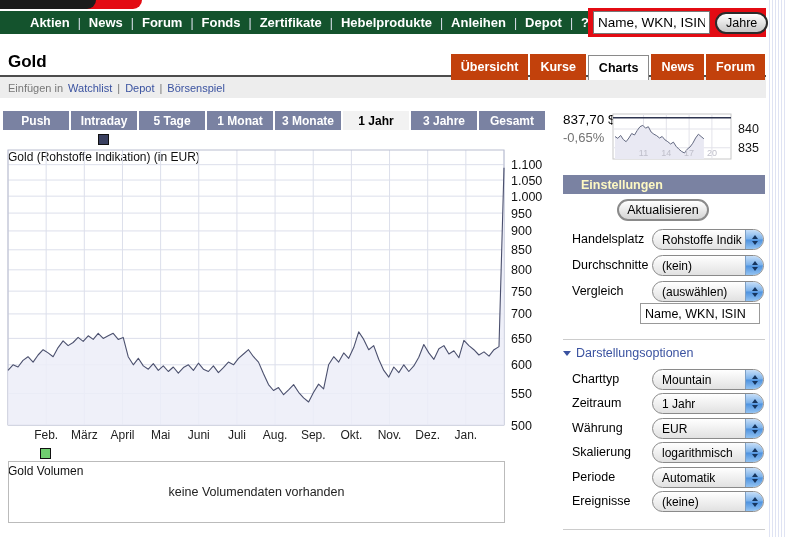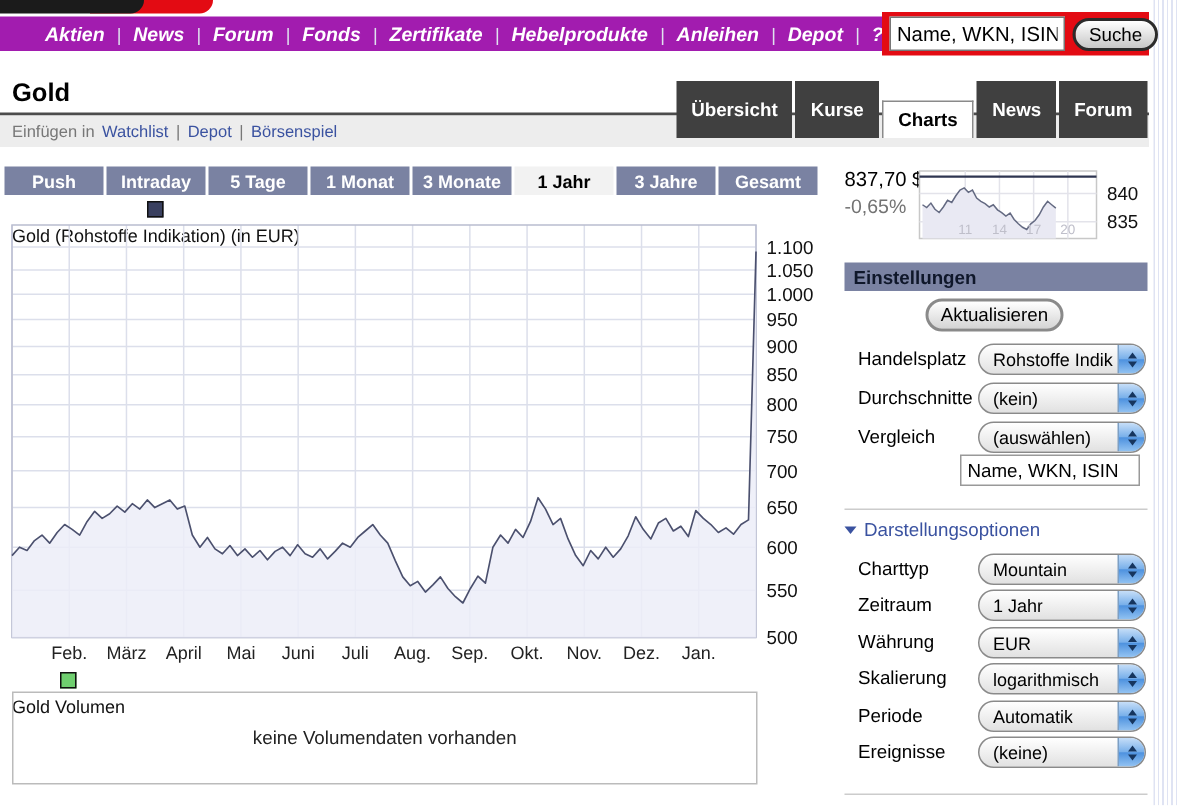--- a/index.html
+++ b/index.html
@@ -4,37 +4,37 @@
 <style>
   html,body{margin:0;padding:0;background:#fff;}
   .screen{position:relative;width:786px;height:537px;background:#fff;overflow:hidden;
           font-family:"Liberation Sans",sans-serif;-webkit-font-smoothing:antialiased;}
   .stripes{position:absolute;right:0;top:0;width:17px;height:537px;
            background:repeating-linear-gradient(90deg,#dfe3f3 0 1px,#ffffff 1px 3px);}
   
   .logo-red{position:absolute;left:60px;top:0;width:82px;height:9px;background:#e30b13;border-radius:0 0 10px 0;}
   .logo-black{position:absolute;left:0;top:0;width:96px;height:9px;background:#1b1b1b;border-radius:0 0 10px 0;}
   
-  .navbar{position:absolute;left:0;top:11px;width:766px;height:23px;background:#a21caf;
-          display:flex;align-items:center;gap:8px;padding-left:30px;box-sizing:border-box;font-style:italic;}
+  .navbar{position:absolute;left:0;top:11px;width:766px;height:23px;background:#14532d;
+          display:flex;align-items:center;gap:8px;padding-left:30px;box-sizing:border-box;}
   .nav-item{color:#fff;font-weight:bold;font-size:13px;cursor:pointer;white-space:nowrap;}
   .nav-sep{color:#dfe2ee;font-size:12px;}
   
   .searchbar{position:absolute;left:588px;top:8px;width:178px;height:29px;background:#e30b13;
              display:flex;align-items:center;gap:5px;padding-left:5px;box-sizing:border-box;}
   .search-input{width:107px;height:19px;border:1px solid #777;font-size:13.5px;padding:1px 4px;
                 font-family:"Liberation Sans",sans-serif;color:#000;}
   .search-btn{height:22px;padding:0 9px;border-radius:11px;border:2px solid #2b2b2b;
               background:linear-gradient(#ffffff,#c7c7c7);font-size:12.5px;cursor:pointer;
               font-family:"Liberation Sans",sans-serif;}
   
   .title{position:absolute;left:8px;top:52px;font-size:17px;font-weight:bold;color:#000;}
   .title-rule{position:absolute;left:0;top:75px;width:766px;height:2px;background:#4c4c4c;}
   .tabs{position:absolute;right:21px;top:54px;display:flex;gap:2px;align-items:flex-end;z-index:2;}
-  .tab{height:38px;padding:0 10px;background:#404040;color:#fff;font-size:12.5px;font-weight:bold;
+  .tab{height:26px;padding:0 10px;background:#c2410c;color:#fff;font-size:12.5px;font-weight:bold;
        display:flex;align-items:center;cursor:pointer;}
   .tab.active{background:#fff;color:#000;border:1px solid #8a8a8a;border-bottom:none;height:24px;}
   
   .infobar{position:absolute;left:0;top:77px;width:766px;height:21px;background:#ededed;
            display:flex;align-items:center;justify-content:space-between;padding:0 8px;box-sizing:border-box;}
   .wkn-group{display:flex;gap:14px;font-size:12px;color:#555;}
   .insert{display:flex;gap:5px;align-items:center;font-size:11px;color:#777;}
   .ilink{color:#3a52a0;cursor:pointer;}
   
   .periods{position:absolute;left:3px;top:111px;display:flex;gap:2px;}
@@ -47,22 +47,22 @@
   .swatch.navy{background:#3a4060;}
   .swatch.green{background:#6fcf6f;}
   #main-chart{position:absolute;left:2px;top:148px;}
   #vol-box{position:absolute;left:8px;top:461px;width:495px;height:60px;border:1px solid #bbb;
            display:flex;align-items:center;justify-content:center;font-size:12.5px;color:#222;}
   
   .price{position:absolute;left:563px;top:112px;font-size:13.5px;color:#000;}
   .pct{position:absolute;left:563px;top:130px;font-size:13px;color:#737373;}
   #mini-chart{position:absolute;left:611px;top:112px;}
   
-  .panel-h{position:absolute;left:563px;top:175px;width:202px;height:19px;background:#7a82a2;color:#0f172a;
-           font-weight:bold;font-size:12.5px;display:flex;align-items:center;padding-left:6px;box-sizing:border-box;}
+  .panel-h{position:absolute;left:563px;top:175px;width:202px;height:19px;background:#7a82a2;color:#fef9c3;
+           font-weight:bold;font-size:12.5px;display:flex;align-items:center;padding-left:18px;box-sizing:border-box;}
   .refresh{position:absolute;left:617px;top:199px;width:92px;height:22px;border-radius:11px;
            border:2px solid #8a8a8a;background:linear-gradient(#ffffff,#d4d4d4);font-size:12.5px;
            cursor:pointer;font-family:"Liberation Sans",sans-serif;}
   .srow{position:absolute;left:572px;width:202px;height:22px;}
   .srow .lbl{position:absolute;left:0;top:3px;font-size:12.5px;color:#000;}
   .sel{position:absolute;left:80px;top:0;width:112px;height:21px;border:1px solid #8a8a8a;border-radius:11px;
        background:linear-gradient(#ffffff,#e1e1e1);display:flex;align-items:center;justify-content:space-between;
        box-sizing:border-box;overflow:hidden;cursor:pointer;}
   .sel-val{font-size:12px;color:#000;padding-left:9px;white-space:nowrap;overflow:hidden;}
   .sel-step{width:17px;height:100%;flex:0 0 17px;border-left:1px solid #7d9fc4;
@@ -101,21 +101,21 @@
     <span class="nav-sep">|</span>
     <span class="nav-item">Anleihen</span>
     <span class="nav-sep">|</span>
     <span class="nav-item">Depot</span>
     <span class="nav-sep">|</span>
     <span class="nav-item">?</span>
   </div>
 
   <div class="searchbar">
     <input class="search-input" value="Name, WKN, ISIN" style="">
-    <button class="search-btn">Suche</button>
+    <button class="search-btn">Jahre</button>
   </div>
 
   <div class="title">Gold</div>
   <div class="tabs">
     <div class="tab">Übersicht</div>
     <div class="tab">Kurse</div>
     <div class="tab active">Charts</div>
     <div class="tab">News</div>
     <div class="tab">Forum</div>
   </div>

